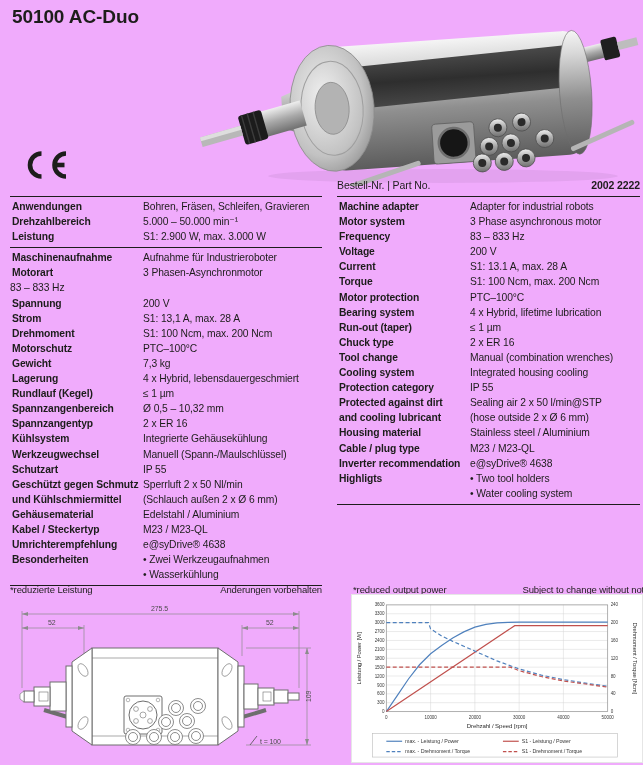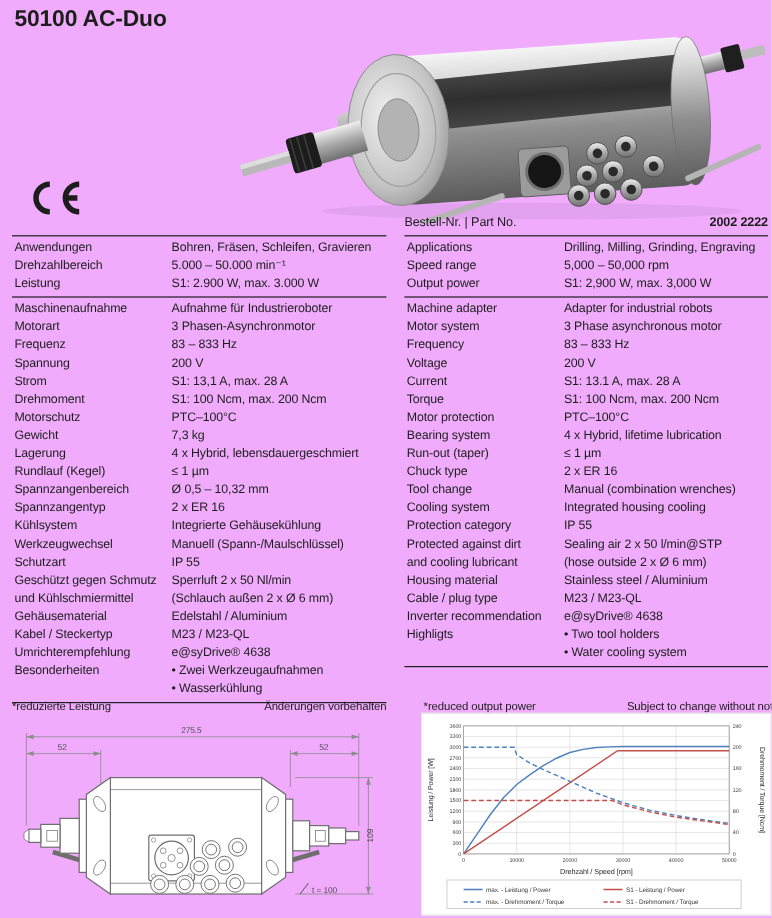--- a/index.html
+++ b/index.html
@@ -14,21 +14,21 @@
             justify-content:space-between; font-size:10.5px; }
   .partno .pn-label { color:#1d1d1b; }
   .partno .pn-value { font-weight:700; }
 
   .spec-col { position:absolute; top:196px; font-size:10.3px; }
   .spec-col.de { left:10px;  width:312px; }
   .spec-col.en { left:337px; width:303px; }
   .sec { border-top:1.5px solid #1d1d1b; padding:2px 0 3px 0; }
   .sec:last-child { border-bottom:1.5px solid #1d1d1b; }
   .row { display:flex; line-height:15.1px; }
-  .lbl { width:133px; flex-shrink:0; font-weight:400; white-space:pre-line; padding-left:2px; }
+  .lbl { width:133px; flex-shrink:0; font-weight:700; white-space:pre-line; padding-left:2px; }
   .val { flex:1; white-space:pre-line; }
 
   .footnote { position:absolute; top:584px; display:flex; justify-content:space-between;
               font-size:9.5px; color:#1d1d1b; }
   .footnote.de { left:10px;  width:312px; }
   .footnote.en { left:337px; width:303px;margin-left:16px; }
 
   .drawing { position:absolute; left:6px; top:598px; width:342px; height:165px; }
   .chart { position:absolute; left:351px; top:594px; width:292px; height:169px;
            border:1px solid #e6e6e6; background:#fff; }
@@ -159,21 +159,20 @@
           <div class="lbl">Maschinenaufnahme</div>
           <div class="val">Aufnahme für Industrieroboter</div>
         </div>
 
         <div class="row">
           <div class="lbl">Motorart</div>
           <div class="val">3 Phasen-Asynchronmotor</div>
         </div>
 
         <div class="row">
-          <div class="lbl">Frequenz</div>
           <div class="val">83 – 833 Hz</div>
         </div>
 
         <div class="row">
           <div class="lbl">Spannung</div>
           <div class="val">200 V</div>
         </div>
 
         <div class="row">
           <div class="lbl">Strom</div>
@@ -254,37 +253,20 @@
 
         <div class="row">
           <div class="lbl">Besonderheiten</div>
           <div class="val">• Zwei Werkzeugaufnahmen
 • Wasserkühlung</div>
         </div>
       </div>
   </div>
 
   <div class="spec-col en">
-    <div class="sec">
-
-        <div class="row">
-          <div class="lbl">Applications</div>
-          <div class="val">Drilling, Milling, Grinding, Engraving</div>
-        </div>
-
-        <div class="row">
-          <div class="lbl">Speed range</div>
-          <div class="val">5,000 – 50,000 rpm</div>
-        </div>
-
-        <div class="row">
-          <div class="lbl">Output power</div>
-          <div class="val">S1: 2,900 W, max. 3,000 W</div>
-        </div>
-      </div>
     <div class="sec">
 
         <div class="row">
           <div class="lbl">Machine adapter</div>
           <div class="val">Adapter for industrial robots</div>
         </div>
 
         <div class="row">
           <div class="lbl">Motor system</div>
           <div class="val">3 Phase asynchronous motor</div>

